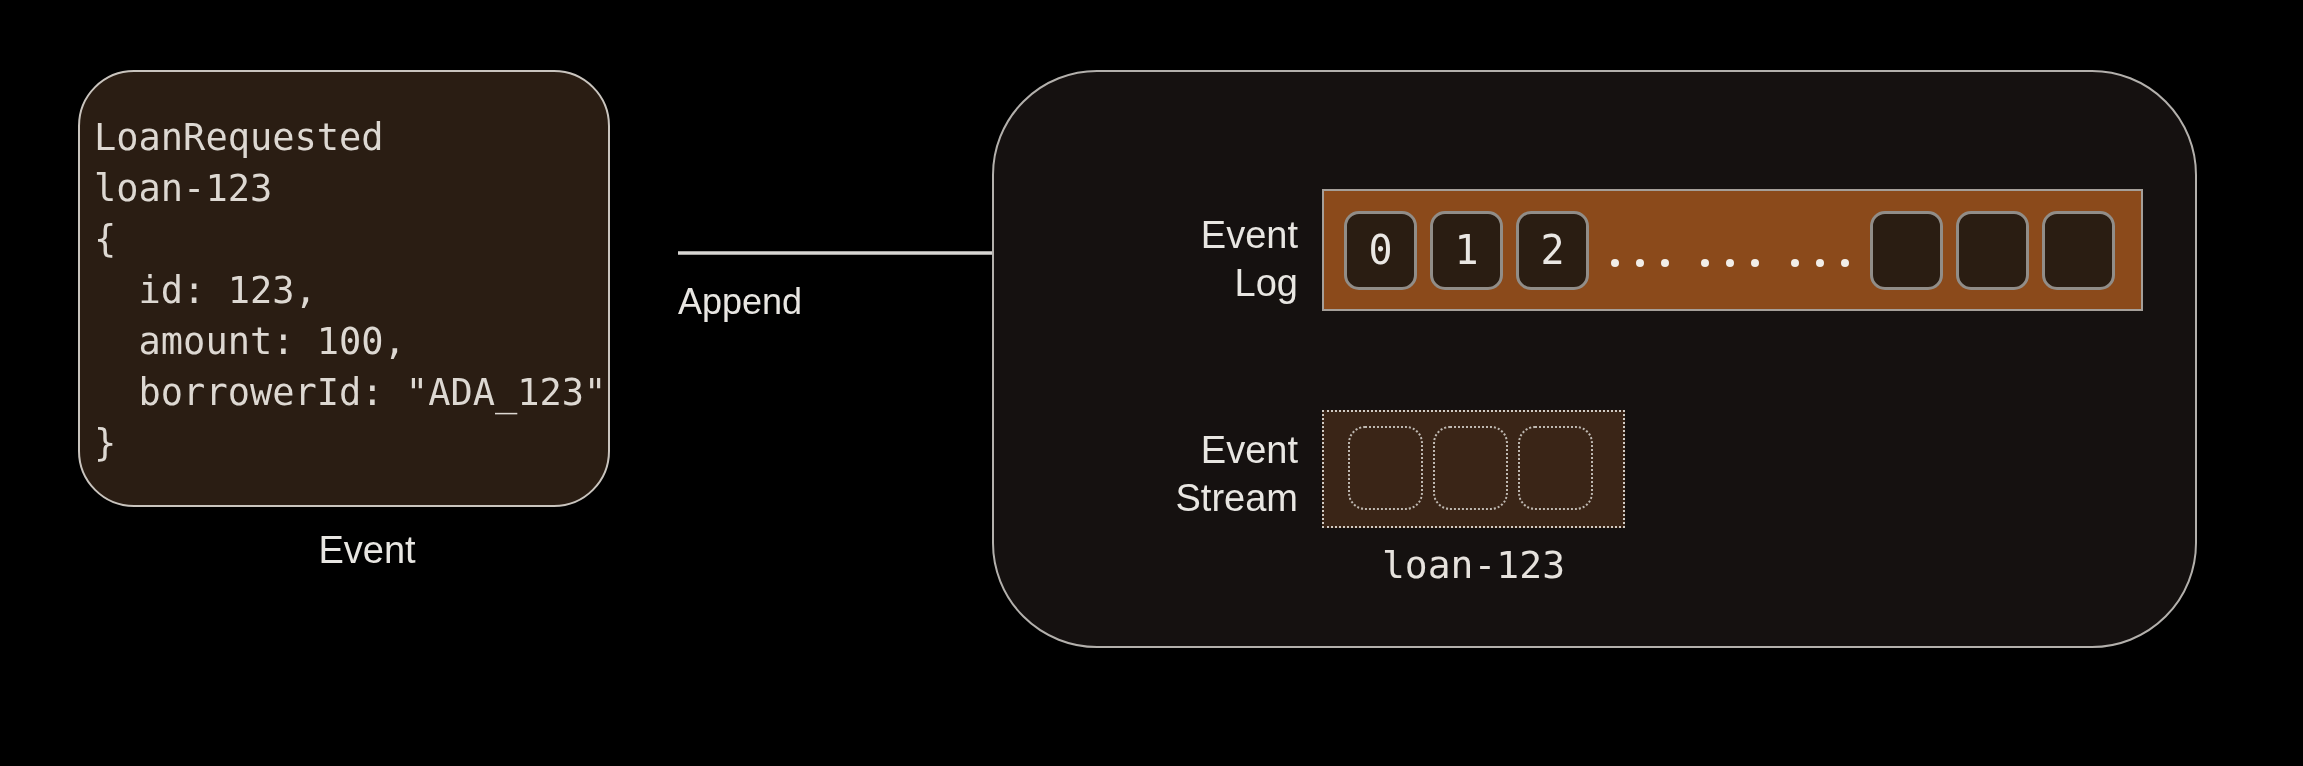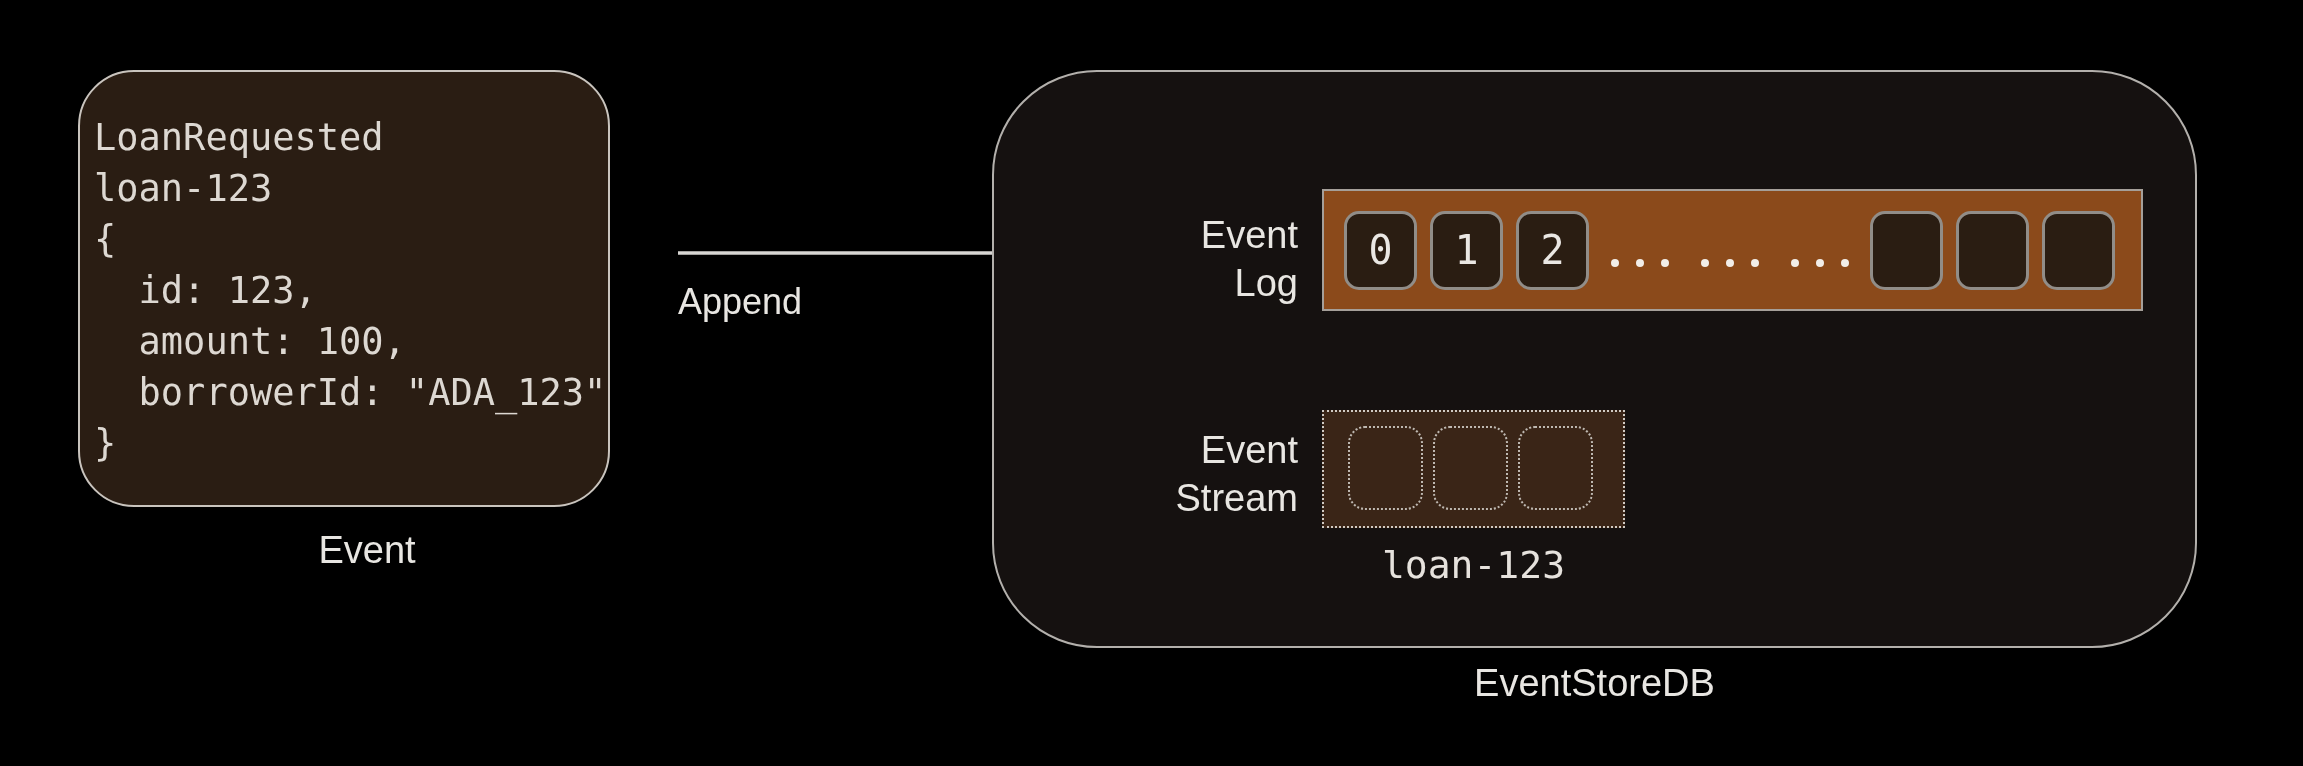--- a/index.html
+++ b/index.html
@@ -78,21 +78,20 @@
 
   <svg class="arrow-svg" width="2303" height="766" viewBox="0 0 2303 766">
     <path d="M 678 253 L 1128 253" fill="none" stroke="#D8D6D3" stroke-width="3.5"></path>
     <path d="M 1049 253 Q 1068 254 1068 273 L 1068 446 Q 1068 468 1090 468 L 1128 468" fill="none" stroke="#D8D6D3" stroke-width="3.5"></path>
     <path d="M 1123 235 L 1161 253 L 1123 271 L 1133 253 Z" fill="#D8D6D3"></path>
     <path d="M 1123 450 L 1161 468 L 1123 486 L 1133 468 Z" fill="#D8D6D3"></path>
   </svg>
   <div class="append-label">Append</div>
 
   <div class="store-container"></div>
-  <div class="store-caption">EventStoreDB</div>
 
   <div class="side-label label-log">Event
 Log</div>
   <div class="event-log-bar">
       <div class="log-cell">0</div>
       <div class="log-cell">1</div>
       <div class="log-cell">2</div>
       <div class="dots-row">
         <div class="dot-group">
           <div class="dot"></div>

